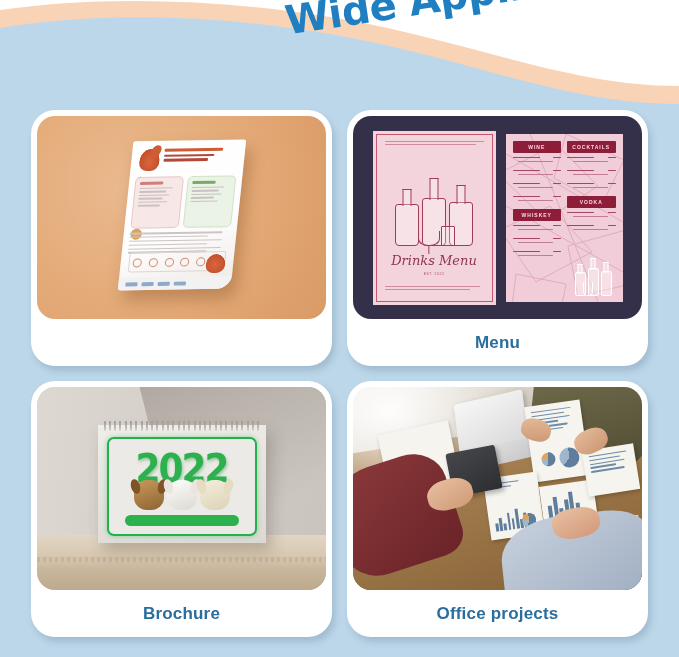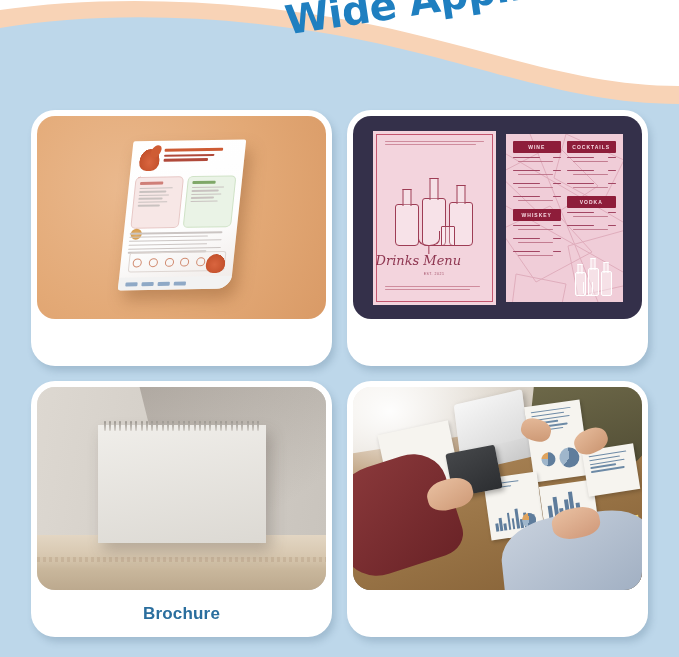--- a/index.html
+++ b/index.html
@@ -185,21 +185,21 @@
     position:absolute;left:27px;bottom:0;width:20px;height:14px;
     border-left:1.3px solid #9e3d55;border-right:1.3px solid #9e3d55;border-bottom:1.3px solid #9e3d55;
     border-radius:0 0 48% 48%;
   }
   .glassA:after{content:"";position:absolute;left:50%;bottom:-9px;width:1.3px;height:9px;background:#9e3d55;transform:translateX(-50%);}
   .glassB{
     position:absolute;left:50px;bottom:0;width:12px;height:18px;
     border:1.3px solid #9e3d55;border-radius:1px;background:rgba(255,255,255,.25);
   }
   .drinks-title{
-    position:absolute;left:0;right:0;bottom:34px;
+    position:absolute;left:0;right:0;bottom:34px;text-align:center;
     font-family:"DejaVu Serif", serif;font-style:italic;font-size:13px;color:#8e3550;
   }
   .drinks-sub{
     position:absolute;left:0;right:0;bottom:26px;text-align:center;
     font-size:3.5px;color:#a4526a;letter-spacing:.5px;
   }
 
   
   .menu-page.right{
     background:#f0cdd8;
@@ -575,20 +575,21 @@
         </div>
         <div class="mp-bottles">
           <div class="mb mb1"></div>
           <div class="mg"></div>
           <div class="mb mb2"></div>
           <div class="mb mb3"></div>
         </div>
       </div>
 
     </div>
+    <div class="card-label">Menu</div>
   </div>
 
   <div class="card">
     <div class="card-media media-cal">
       <div class="cal-wall"></div>
       <div class="cal-shadow"></div>
       <div class="cal-desk"></div>
       <div class="cal-body">
         <div class="cal-spiral">
           <i></i>
@@ -614,20 +615,29 @@
           <i></i>
             <i></i>
             <i></i>
             <i></i>
             <i></i>
             <i></i>
             <i></i>
             <i></i>
             <i></i>
             <i></i>
+        </div>
+        <div class="cal-frame">
+          <div class="cal-year">2022</div>
+          <div class="cal-dogs">
+            <div class="dog dog1"></div>
+            <div class="dog dog2"></div>
+            <div class="dog dog3"></div>
+          </div>
+          <div class="cal-bar"></div>
         </div>
       </div>
     </div>
     <div class="card-label">Brochure</div>
   </div>
 
   <div class="card">
     <div class="card-media media-office">
       <div class="of-floor"></div>
       <div class="of-table"></div>
@@ -697,15 +707,16 @@
       <div class="of-tablet"></div>
       <div class="of-sticky"></div>
 
       <div class="of-arm arm-left"></div>
       <div class="arm-hand1"></div>
       <div class="of-hand-top"></div>
       <div class="of-hand-top2"></div>
       <div class="of-blue"></div>
       <div class="of-hand-bottom"></div>
     </div>
+    <div class="card-label">Office projects</div>
   </div>
 
 </div>
 
 </body></html>

